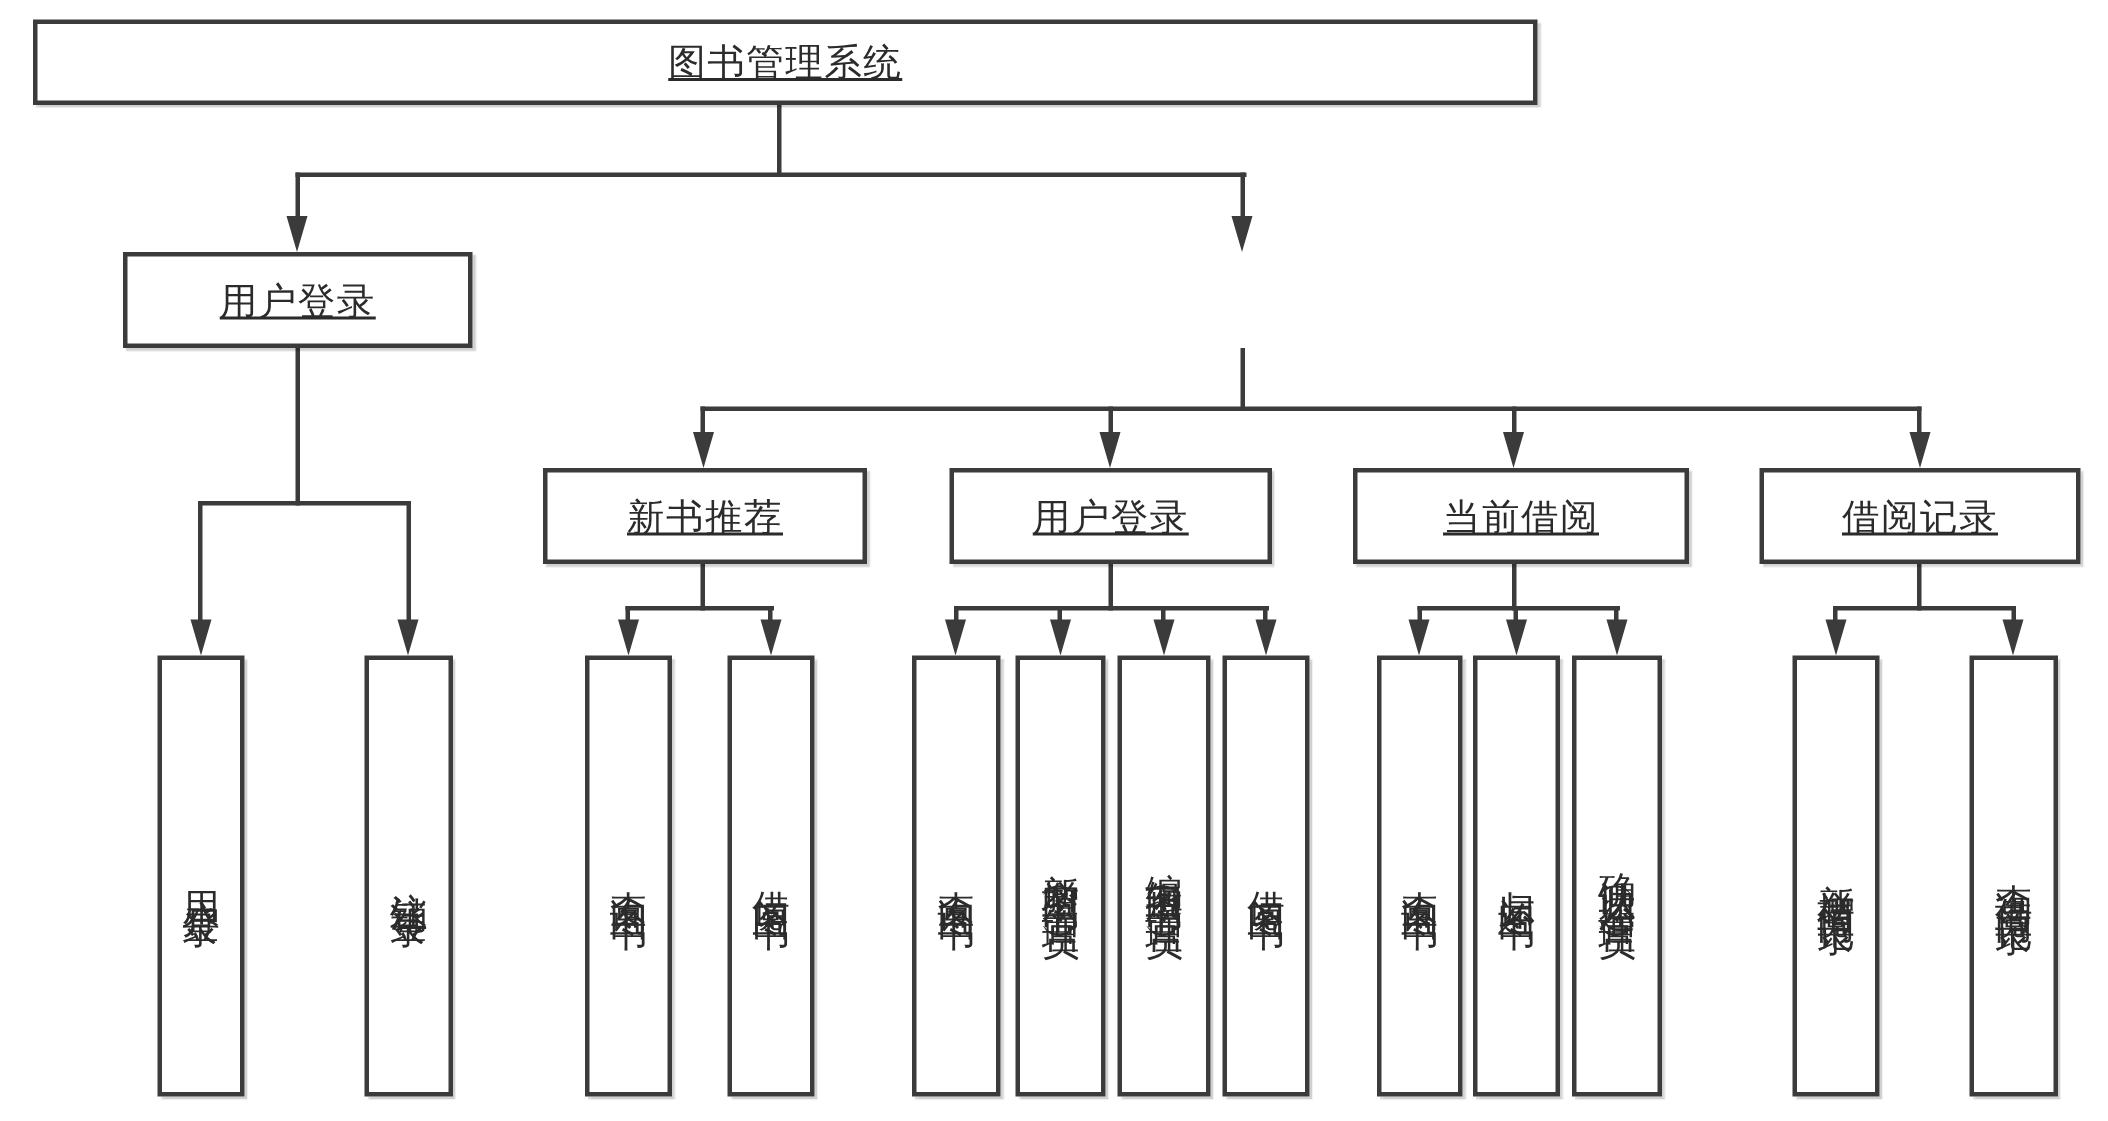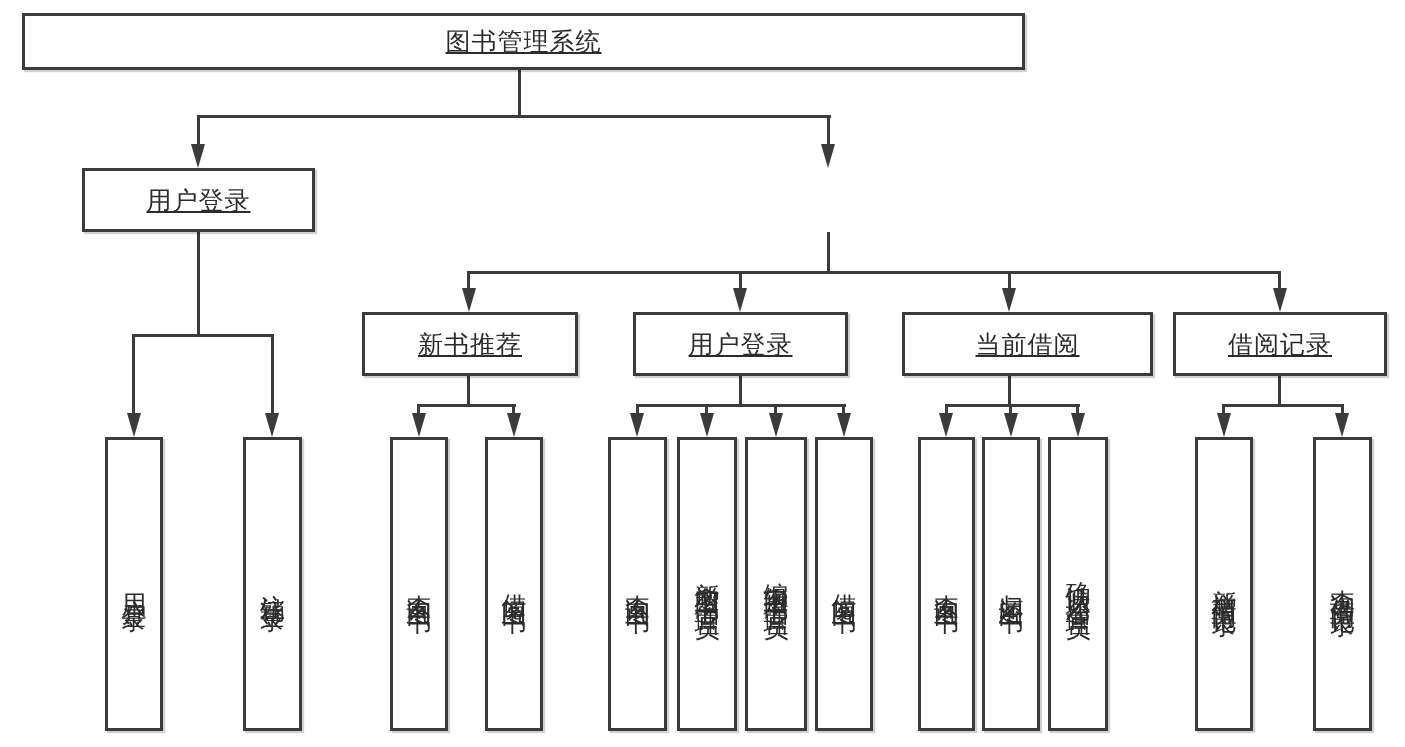--- a/index.html
+++ b/index.html
@@ -103,21 +103,21 @@
   <div class="box h" style="left:82px;top:168px;width:233px;height:64px">
     <span>用户登录</span>
   </div>
 
   <div class="box h" style="left:362px;top:312px;width:216px;height:64px">
     <span>新书推荐</span>
   </div>
   <div class="box h" style="left:633px;top:312px;width:215px;height:64px">
     <span>用户登录</span>
   </div>
-  <div class="box h" style="left:902px;top:312px;width:251px;height:64px">
+  <div class="box h" style="left:902px;top:312px;width:224px;height:64px">
     <span>当前借阅</span>
   </div>
   <div class="box h" style="left:1173px;top:312px;width:214px;height:64px">
     <span>借阅记录</span>
   </div>
 
   <div class="box v" style="left:105px;top:437px;width:58px;height:294px">
     <span>用户登录</span>
   </div>
   <div class="box v" style="left:243px;top:437px;width:59px;height:294px">

